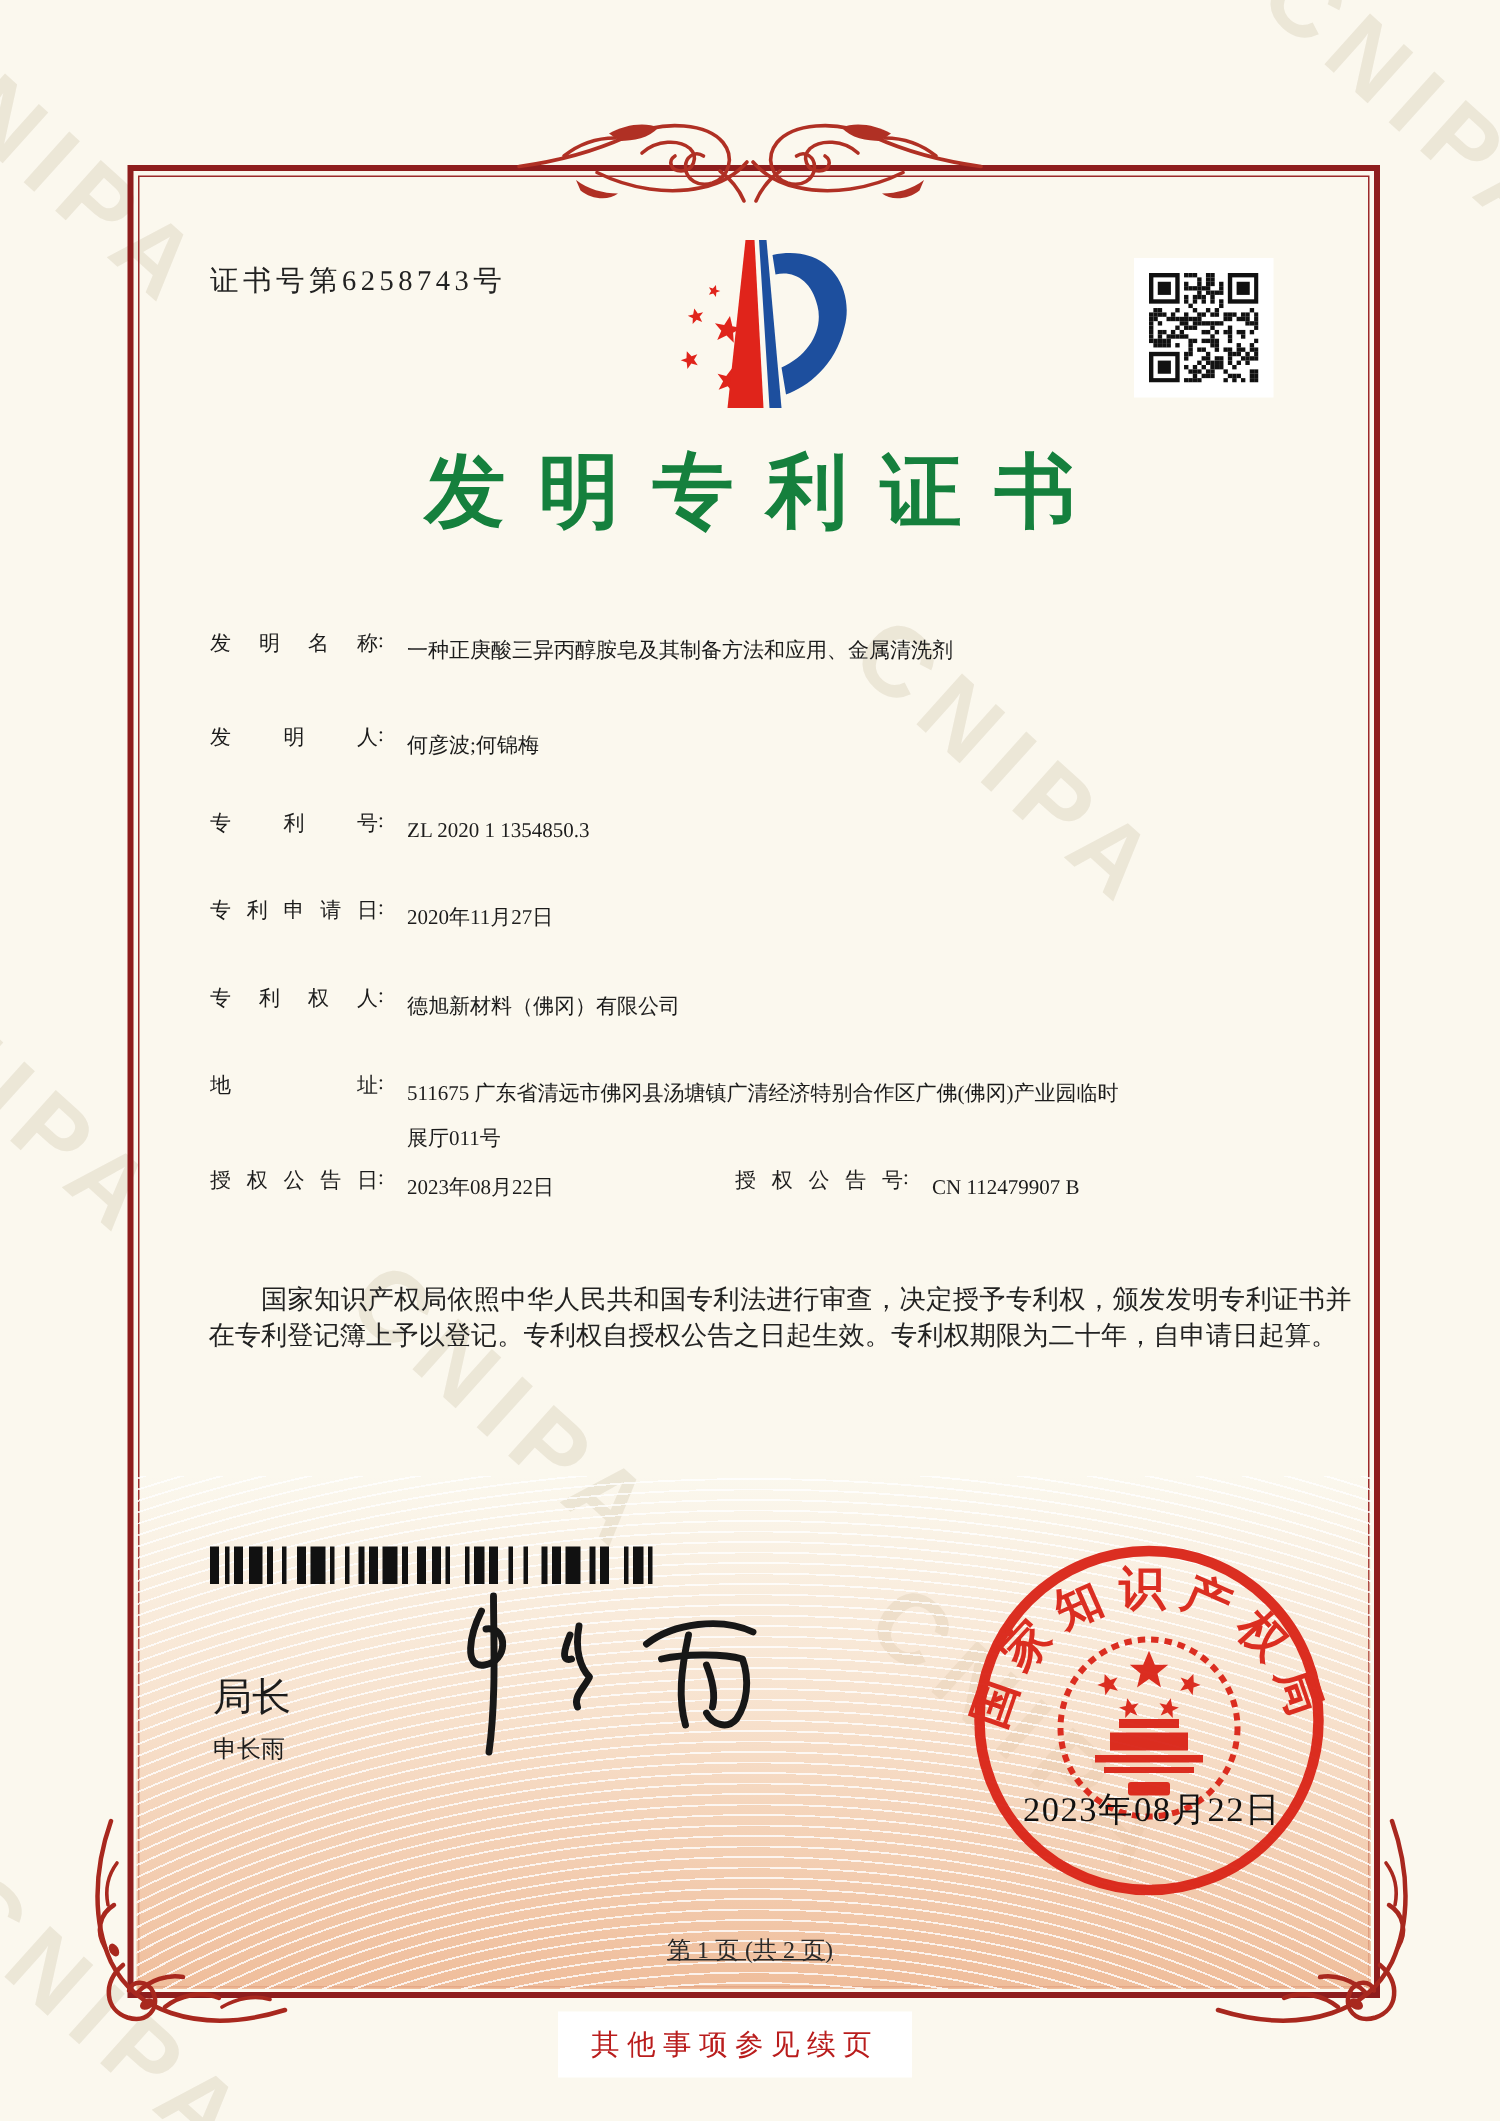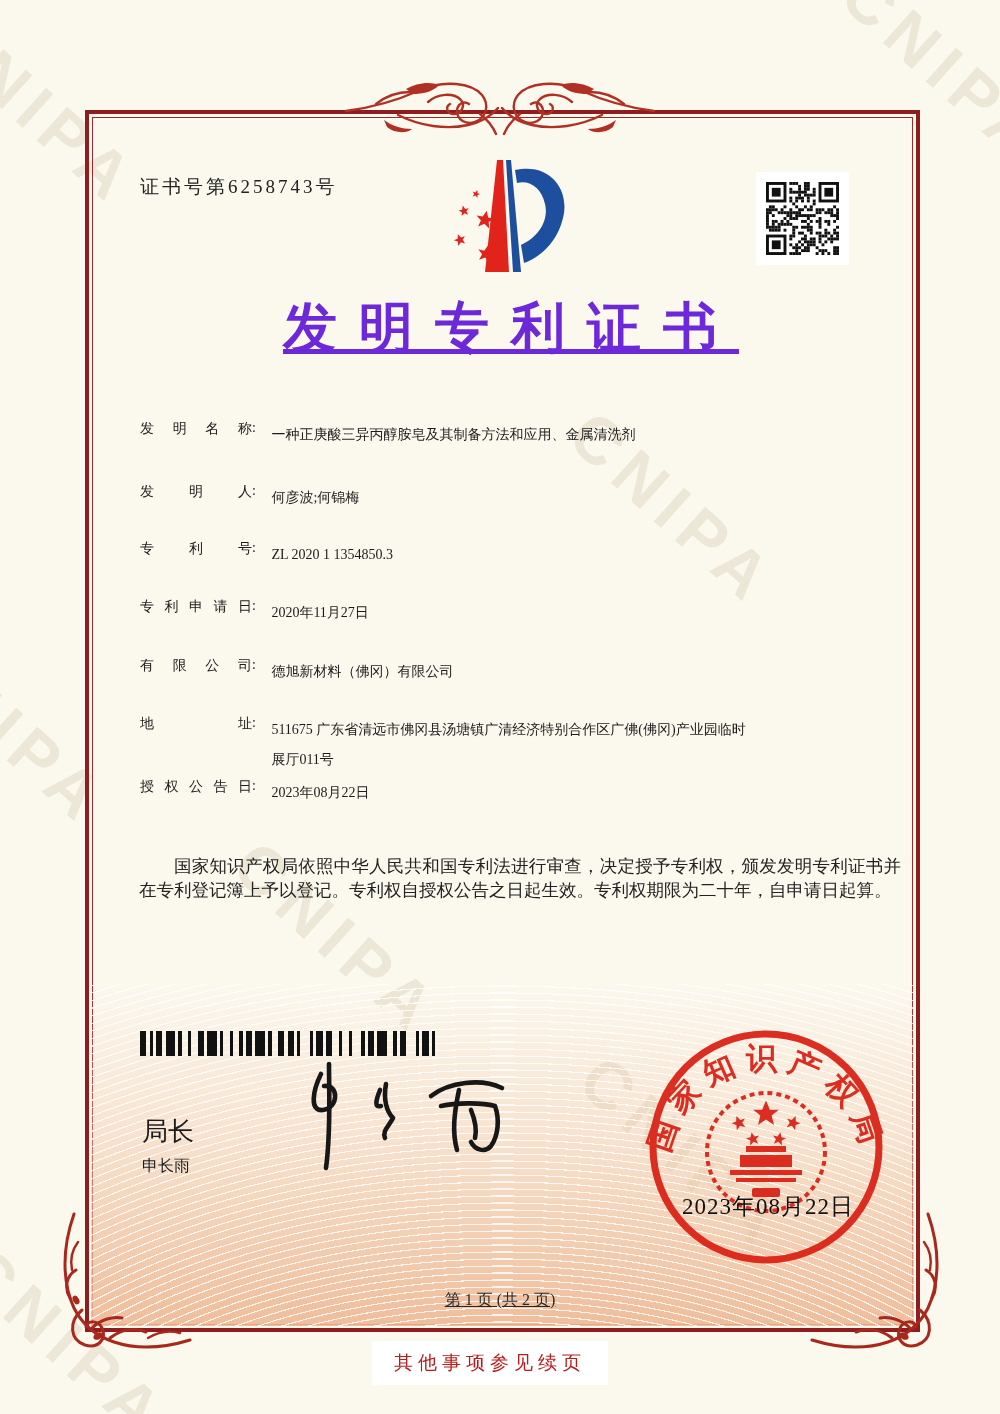--- a/index.html
+++ b/index.html
@@ -23,21 +23,21 @@
              rgba(243,200,168,.45) 45%, rgba(238,183,146,.9) 100%);}
 
   .ornament{position:absolute;pointer-events:none;}
 
   .certno{position:absolute;left:140px;top:174px;font-size:19px;letter-spacing:3px;color:#222;}
 
   .qr-box{position:absolute;left:756px;top:172px;background:#fff;padding:10px;line-height:0;}
 
   .title{position:absolute;left:0;top:292px;width:1000px;text-align:center;
          font-size:54px;font-weight:bold;letter-spacing:22px;padding-left:22px;
-         box-sizing:border-box;color:#6d28d9;text-decoration:underline;}
+         box-sizing:border-box;color:#15803d;}
 
   .row{position:absolute;left:140px;font-size:14px;width:720px;}
   .lbl{display:inline-block;width:112px;text-align:justify;text-align-last:justify;vertical-align:top;}
   .sep{vertical-align:top;}
   .val{display:inline-block;margin-left:12px;vertical-align:top;max-width:560px;line-height:30px;}
   .val-addr{max-width:487px;}
   .row .col2{position:absolute;left:350px;top:0;}
 
   .paras{position:absolute;left:139px;top:826px;width:762px;font-size:17.5px;
          line-height:24px;text-align:justify;color:#222;margin-top:28px;}
@@ -375,30 +375,34 @@
   </div>
   <div class="row" style="top:540px">
     <span class="lbl">专利号</span><span class="sep">:</span>
     <span class="val">ZL 2020 1 1354850.3</span>
   </div>
   <div class="row" style="top:598px">
     <span class="lbl">专利申请日</span><span class="sep">:</span>
     <span class="val">2020年11月27日</span>
   </div>
   <div class="row" style="top:657px">
-    <span class="lbl">有限公司</span><span class="sep">:</span>
+    <span class="lbl">专利权人</span><span class="sep">:</span>
     <span class="val">德旭新材料（佛冈）有限公司</span>
   </div>
   <div class="row" style="top:715px">
     <span class="lbl">地址</span><span class="sep">:</span>
     <span class="val val-addr">511675 广东省清远市佛冈县汤塘镇广清经济特别合作区广佛(佛冈)产业园临时展厅011号</span>
   </div>
   <div class="row" style="top:778px">
     <span class="lbl">授权公告日</span><span class="sep">:</span>
     <span class="val">2023年08月22日</span>
+    <span class="col2">
+      <span class="lbl">授权公告号</span><span class="sep">:</span>
+      <span class="val">CN 112479907 B</span>
+    </span>
   </div>
 
   <div class="paras">
     <p>国家知识产权局依照中华人民共和国专利法进行审查，决定授予专利权，颁发发明专利证书并在专利登记簿上予以登记。专利权自授权公告之日起生效。专利权期限为二十年，自申请日起算。</p>
   </div>
 
   <div class="barcode">
       <span style="width: 6.42553px; background: rgb(17, 17, 17);"></span>
       <span style="width: 3.21277px; background: transparent;"></span>
       <span style="width: 3.21277px; background: rgb(17, 17, 17);"></span>

